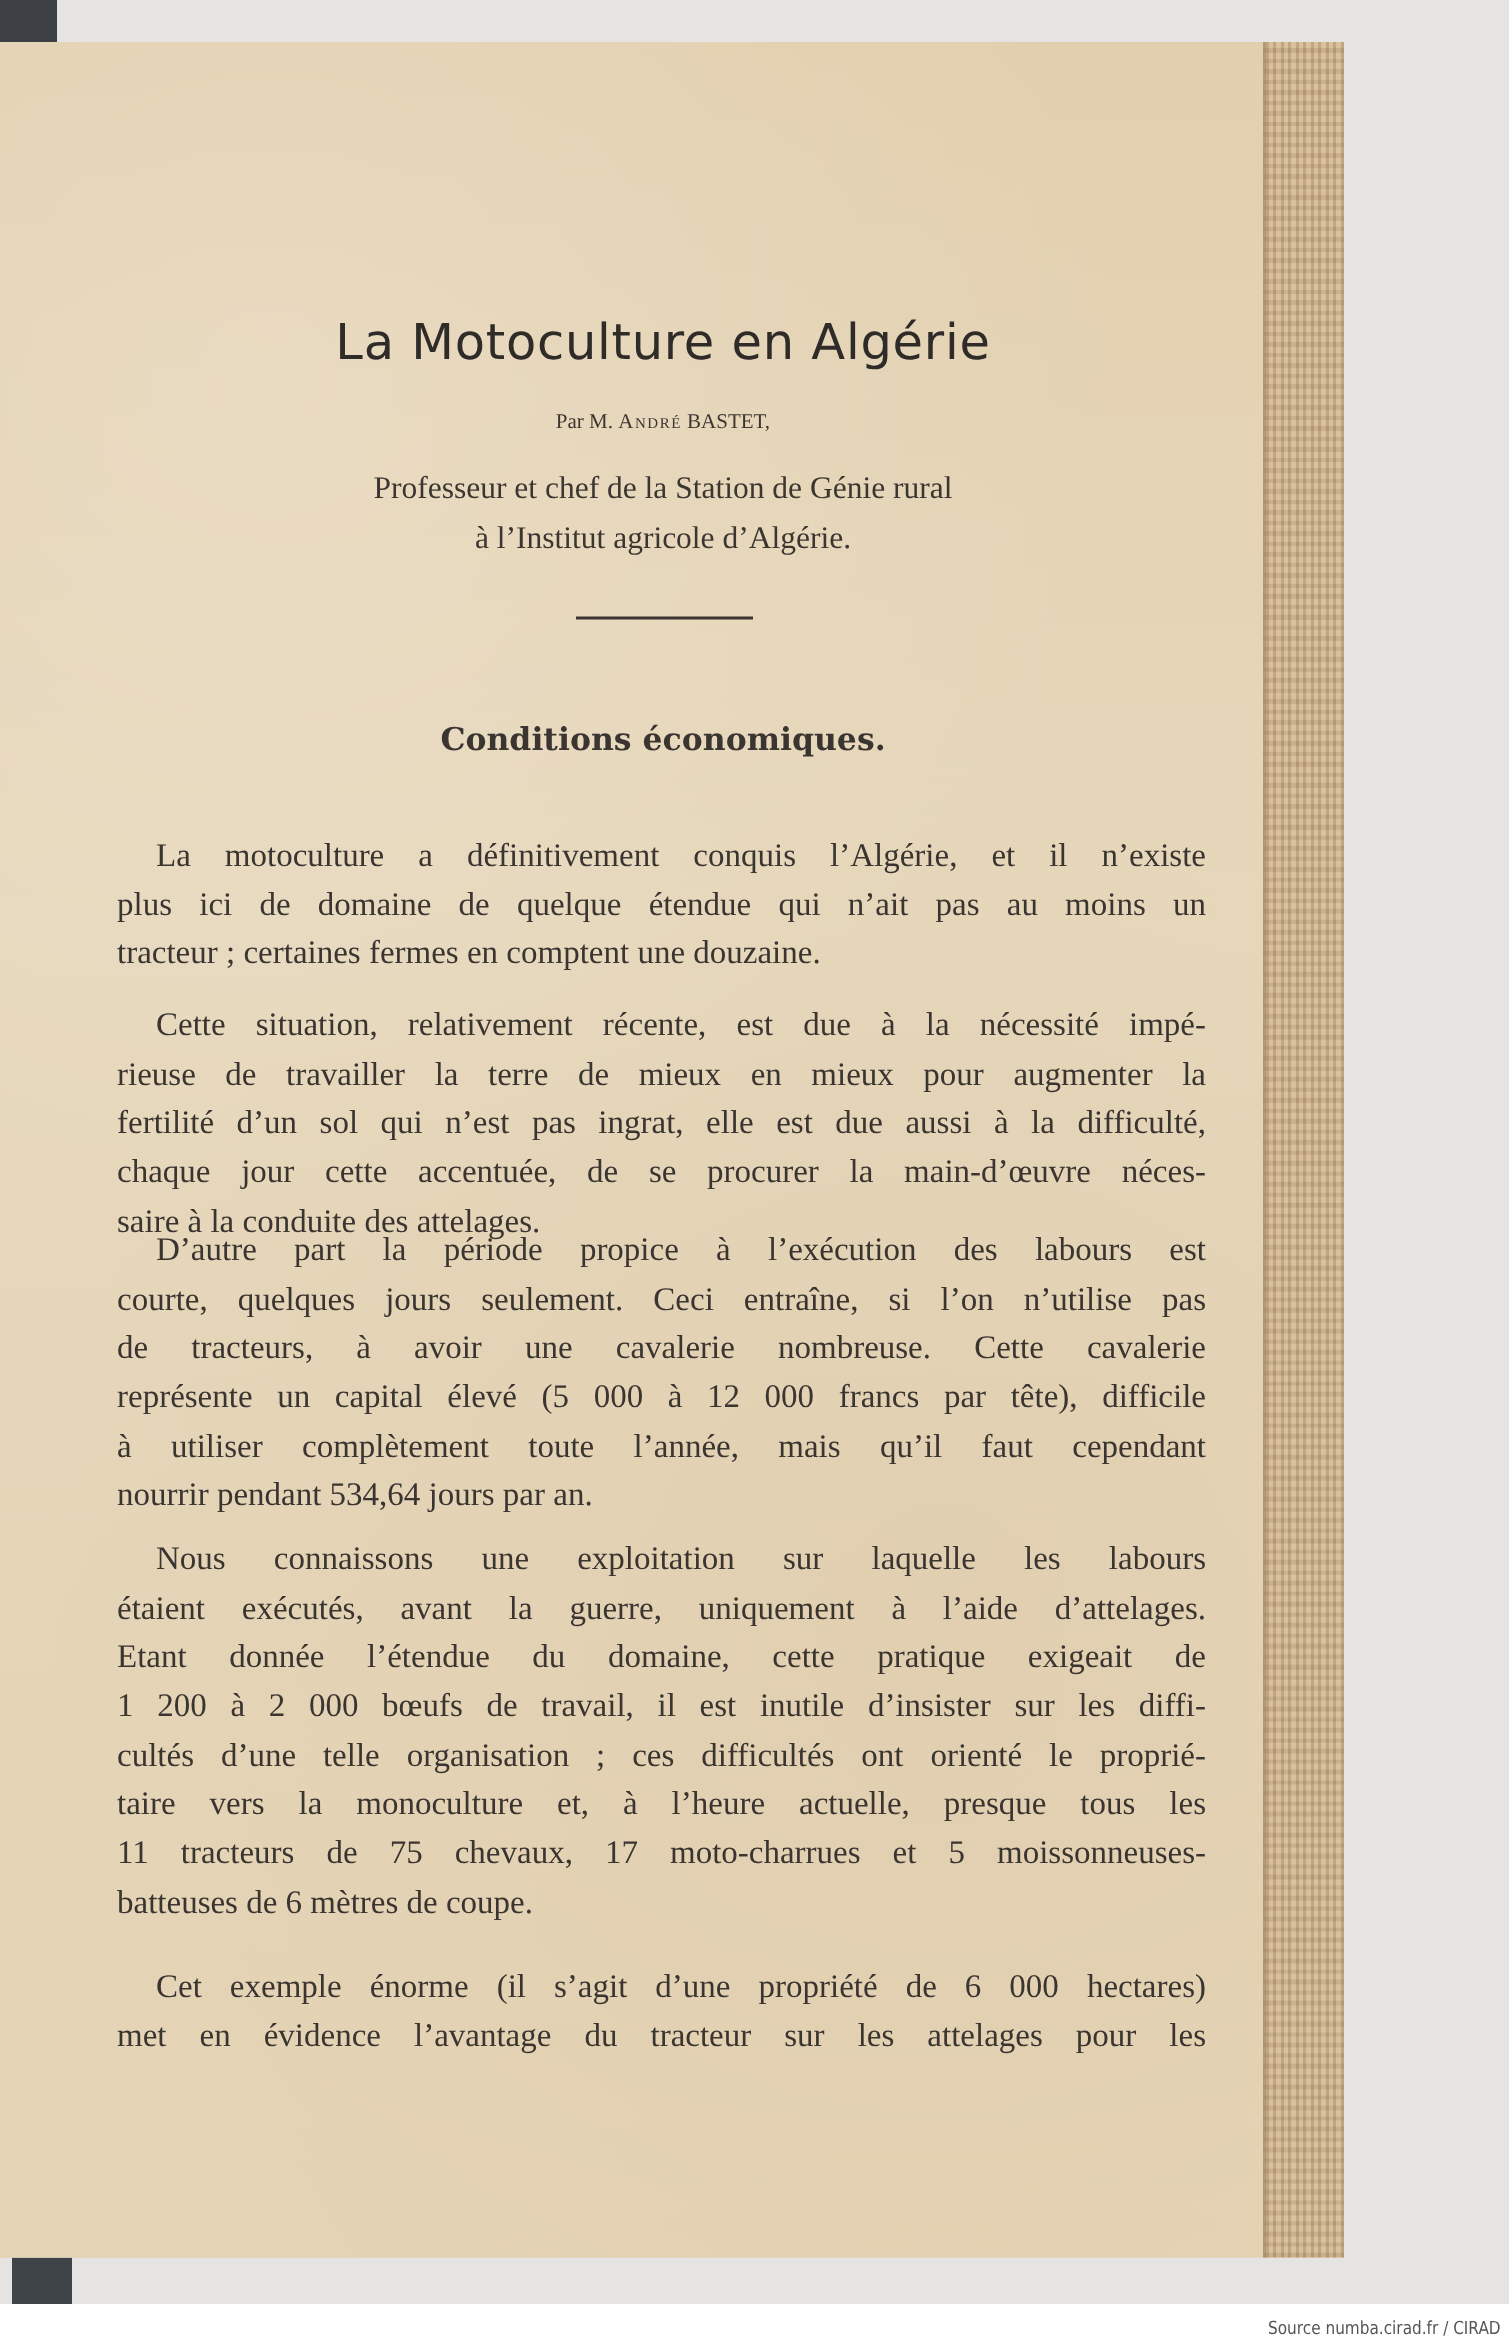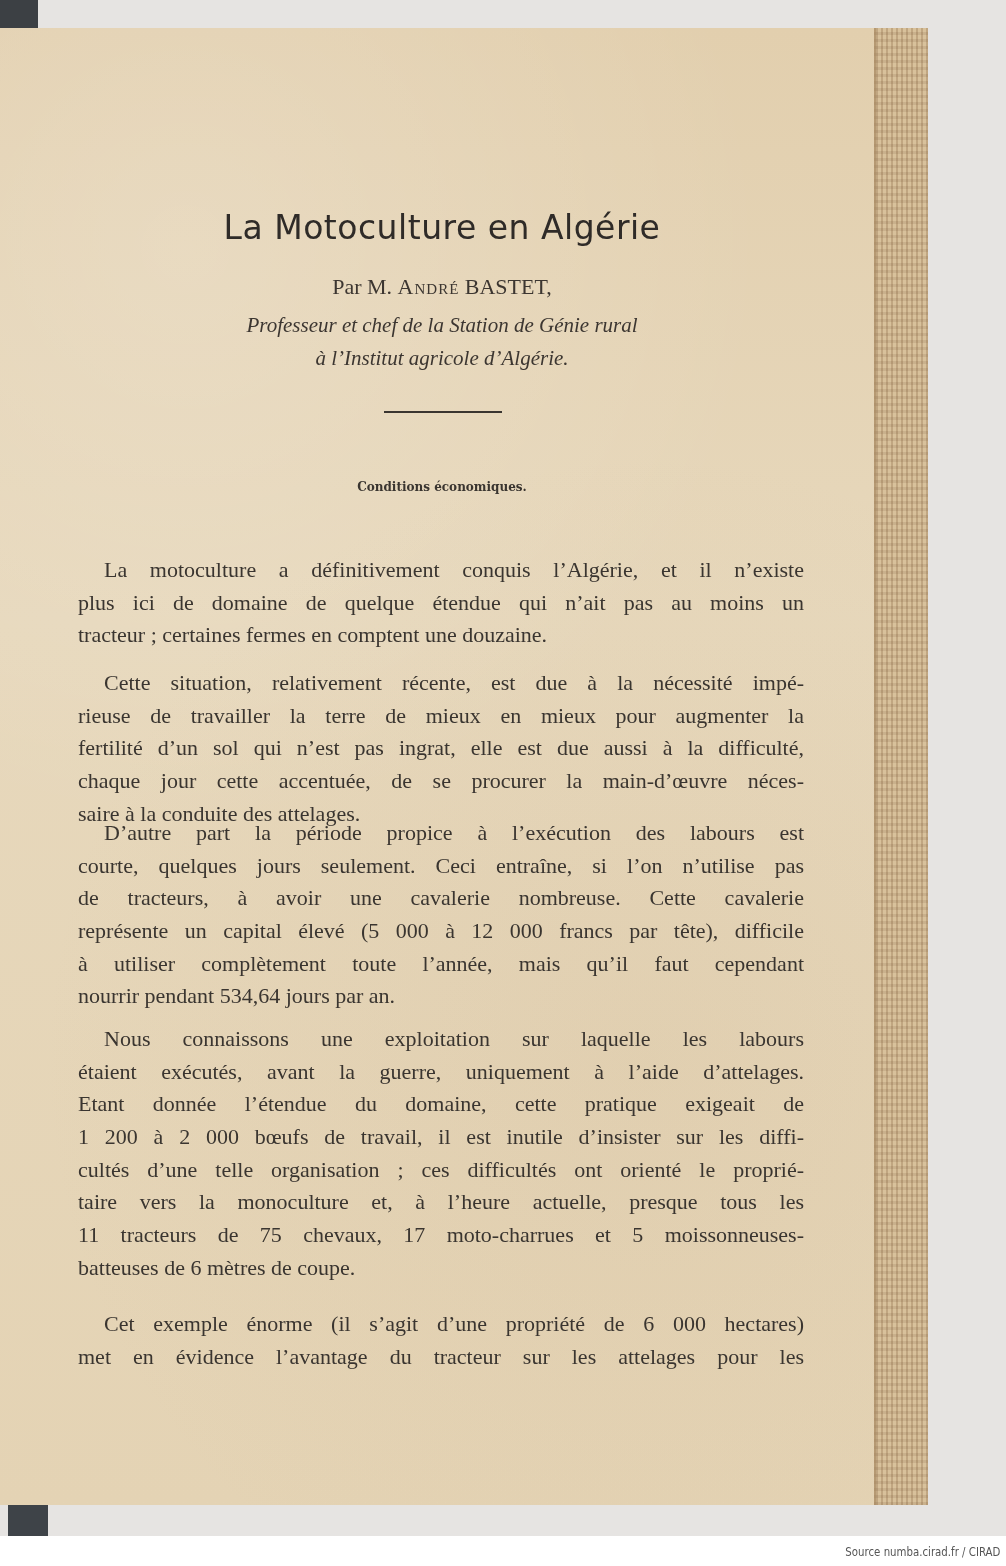--- a/index.html
+++ b/index.html
@@ -20,56 +20,55 @@
       position: absolute; left: 8px; top: 1505px; width: 40px; height: 31px;
       background: #3e4348;
     }
     .page {
       position: absolute; left: 0; top: 28px; width: 896px; height: 1477px;
       background: #e5d4b6;
       background-image:
         radial-gradient(circle at 20% 15%, rgba(255,255,255,0.18), transparent 40%),
         radial-gradient(circle at 70% 70%, rgba(190,160,120,0.12), transparent 50%),
         linear-gradient(180deg, #e2cfae 0%, #e7d8bc 40%, #e4d3b4 100%);
-      padding-left: 32px;
     }
     .page-edge {
       position: absolute; right: 0; top: 0; width: 52px; height: 100%;
       background:
         repeating-linear-gradient(90deg, rgba(150,120,85,0.35) 0 2px, rgba(220,200,165,0.2) 2px 5px),
         repeating-linear-gradient(0deg, rgba(140,110,80,0.25) 0 3px, transparent 3px 7px),
         #d7bf98;
       border-left: 2px solid rgba(170,140,100,0.5);
     }
     .content {
       position: absolute; left: 78px; top: 0; width: 728px; color: #3a3530;
     }
     .title {
       position: absolute; left: 0; top: 180px; width: 728px; text-align: center;
       font-family: "DejaVu Sans", sans-serif; font-size: 33px; color: #2f2b28;
       letter-spacing: 0.5px;
     }
     .byline {
       position: absolute; left: 0; top: 246px; width: 728px; text-align: center;
-      font-size: 22px; color: #3c3631;
+      font-size: 14px; color: #3c3631;
     }
     .byline .sc { font-variant: small-caps; letter-spacing: 1px; }
     .affil {
       position: absolute; left: 0; width: 728px; text-align: center;
-      font-style: italic; font-size: 21px; color: #3c3631;
+      font-size: 21px; color: #3c3631;
     }
     .affil.l1 { top: 285px; }
     .affil.l2 { top: 318px; }
     .rule {
       position: absolute; left: 306px; top: 383px; width: 118px; height: 2px;
       background: #3a3530;
     }
     .section-heading {
       position: absolute; left: 0; top: 452px; width: 728px; text-align: center;
-      font-family: "DejaVu Serif", serif; font-weight: bold; font-size: 12px; color: #3a3530;
+      font-family: "DejaVu Serif", serif; font-weight: bold; font-size: 21px; color: #3a3530;
     }
     .para {
       position: absolute; left: 0; width: 726px;
       font-size: 22px; line-height: 32.7px; color: #3a3530;
       text-align: justify; text-align-last: justify;
     }
     .para .line { display: block; text-align: justify; text-align-last: justify; height: 32.7px; white-space: nowrap; }
     .para .line.indent { padding-left: 26px; }
     .para .line.last { text-align-last: left; }
     .p1 { top: 526px; }

